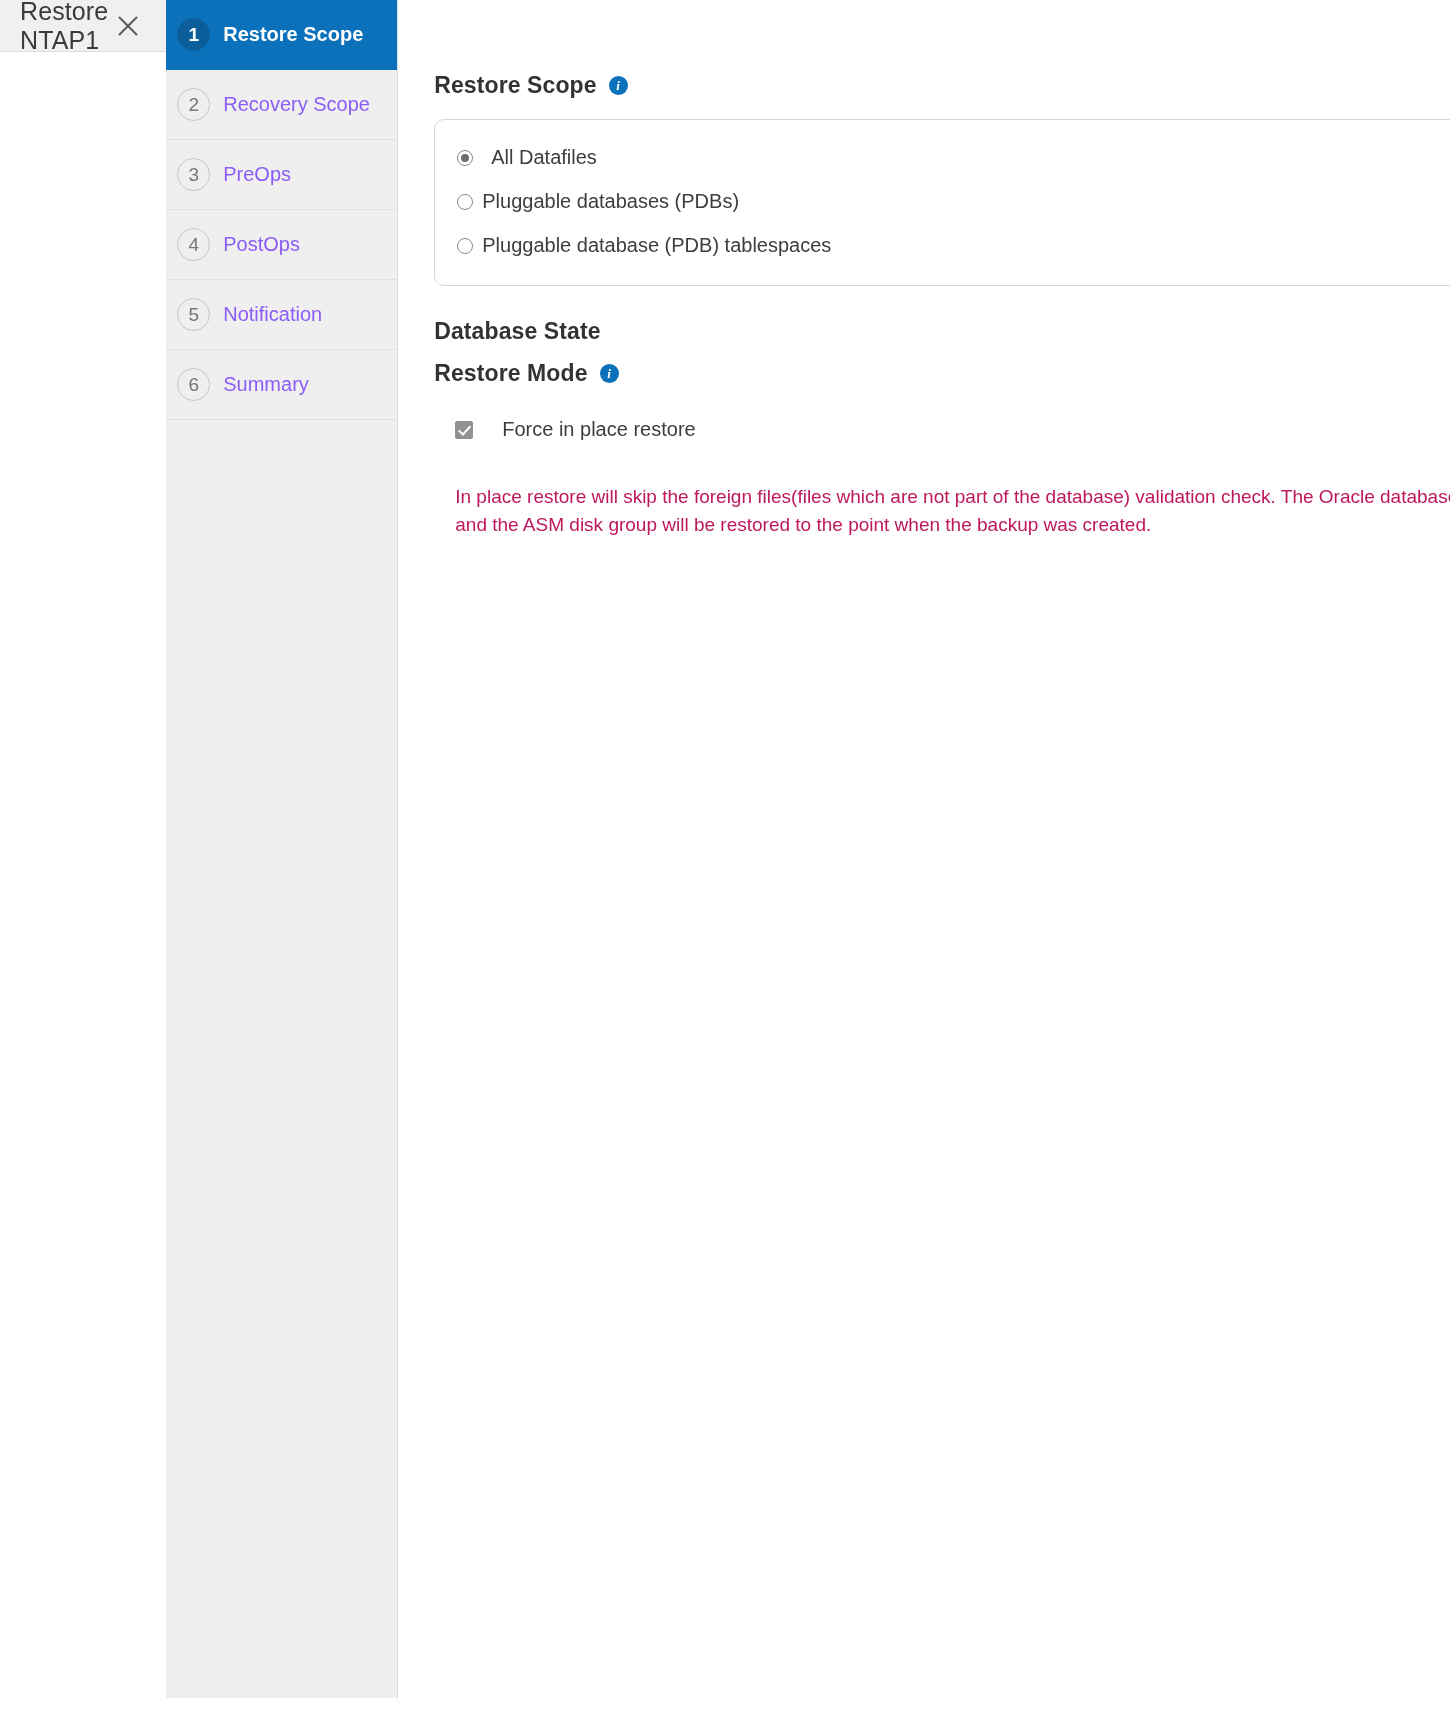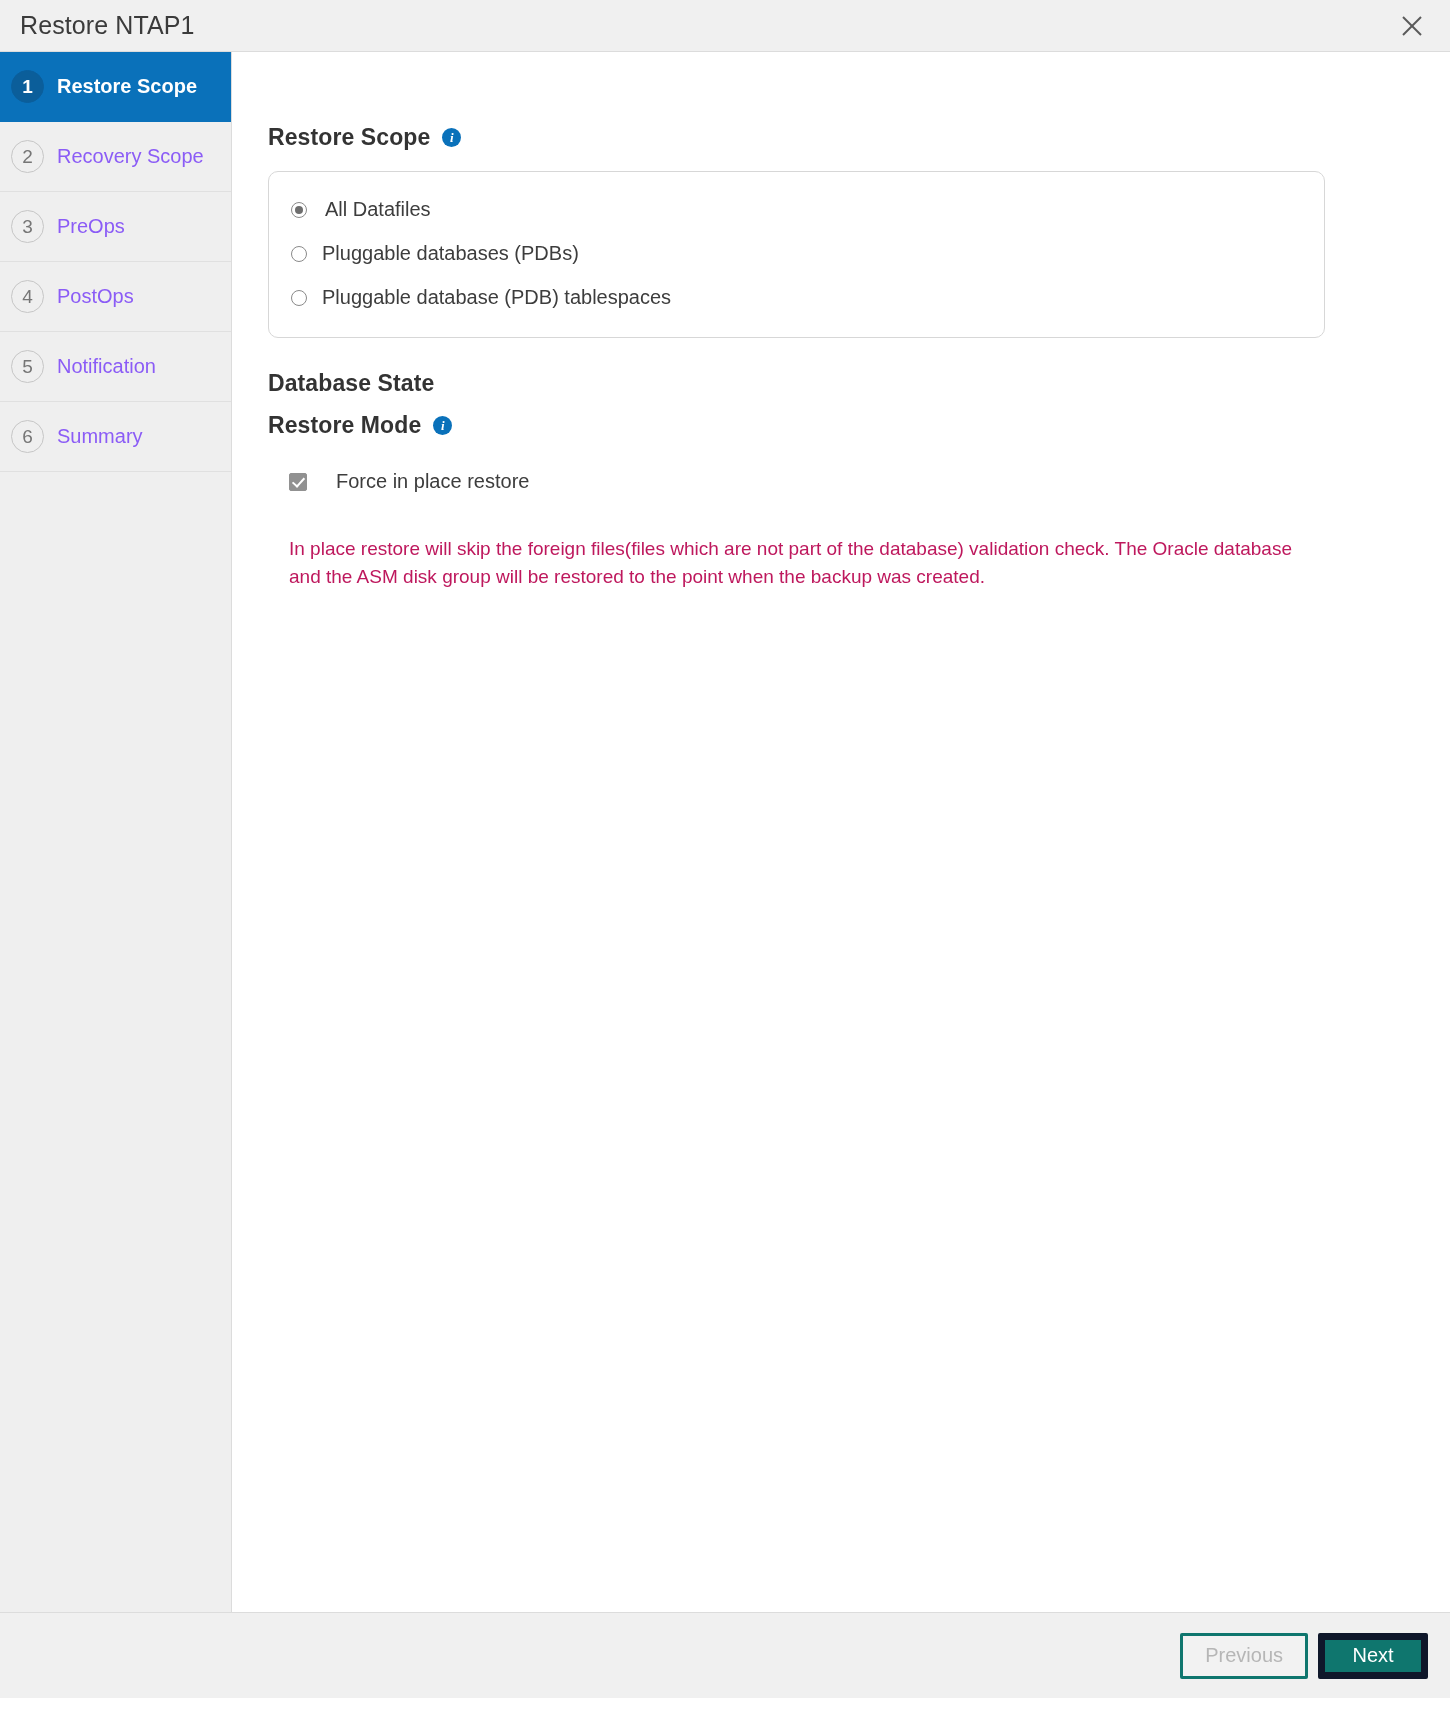--- a/index.html
+++ b/index.html
@@ -9,21 +9,20 @@
     background: #ffffff;
     font-family: "Liberation Sans", sans-serif;
     -webkit-font-smoothing: antialiased;
   }
   .wizard {
     position: relative;
     width: 1450px;
     height: 1698px;
     background: #ffffff;
     display: flex;
-    flex-direction: column;
     overflow: hidden;
   }
 
   
   .titlebar {
     height: 52px;
     min-height: 52px;
     background: #f0f0f0;
     border-bottom: 1px solid #dcdcdc;
     display: flex;
@@ -171,21 +170,21 @@
   }
   .radio-row.selected .radio-mark::after {
     content: "";
     position: absolute;
     left: 3px; top: 3px;
     width: 8px; height: 8px;
     border-radius: 50%;
     background: #6e6e6e;
   }
   .radio-text {
-    margin-left: 15px;
+    margin-left: 9px;
     font-size: 20px;
     color: #3d3d3d;
   }
   .radio-row.selected .radio-text { margin-left: 18px; }
 
   .check-row {
     display: flex;
     align-items: center;
     cursor: pointer;
   }

